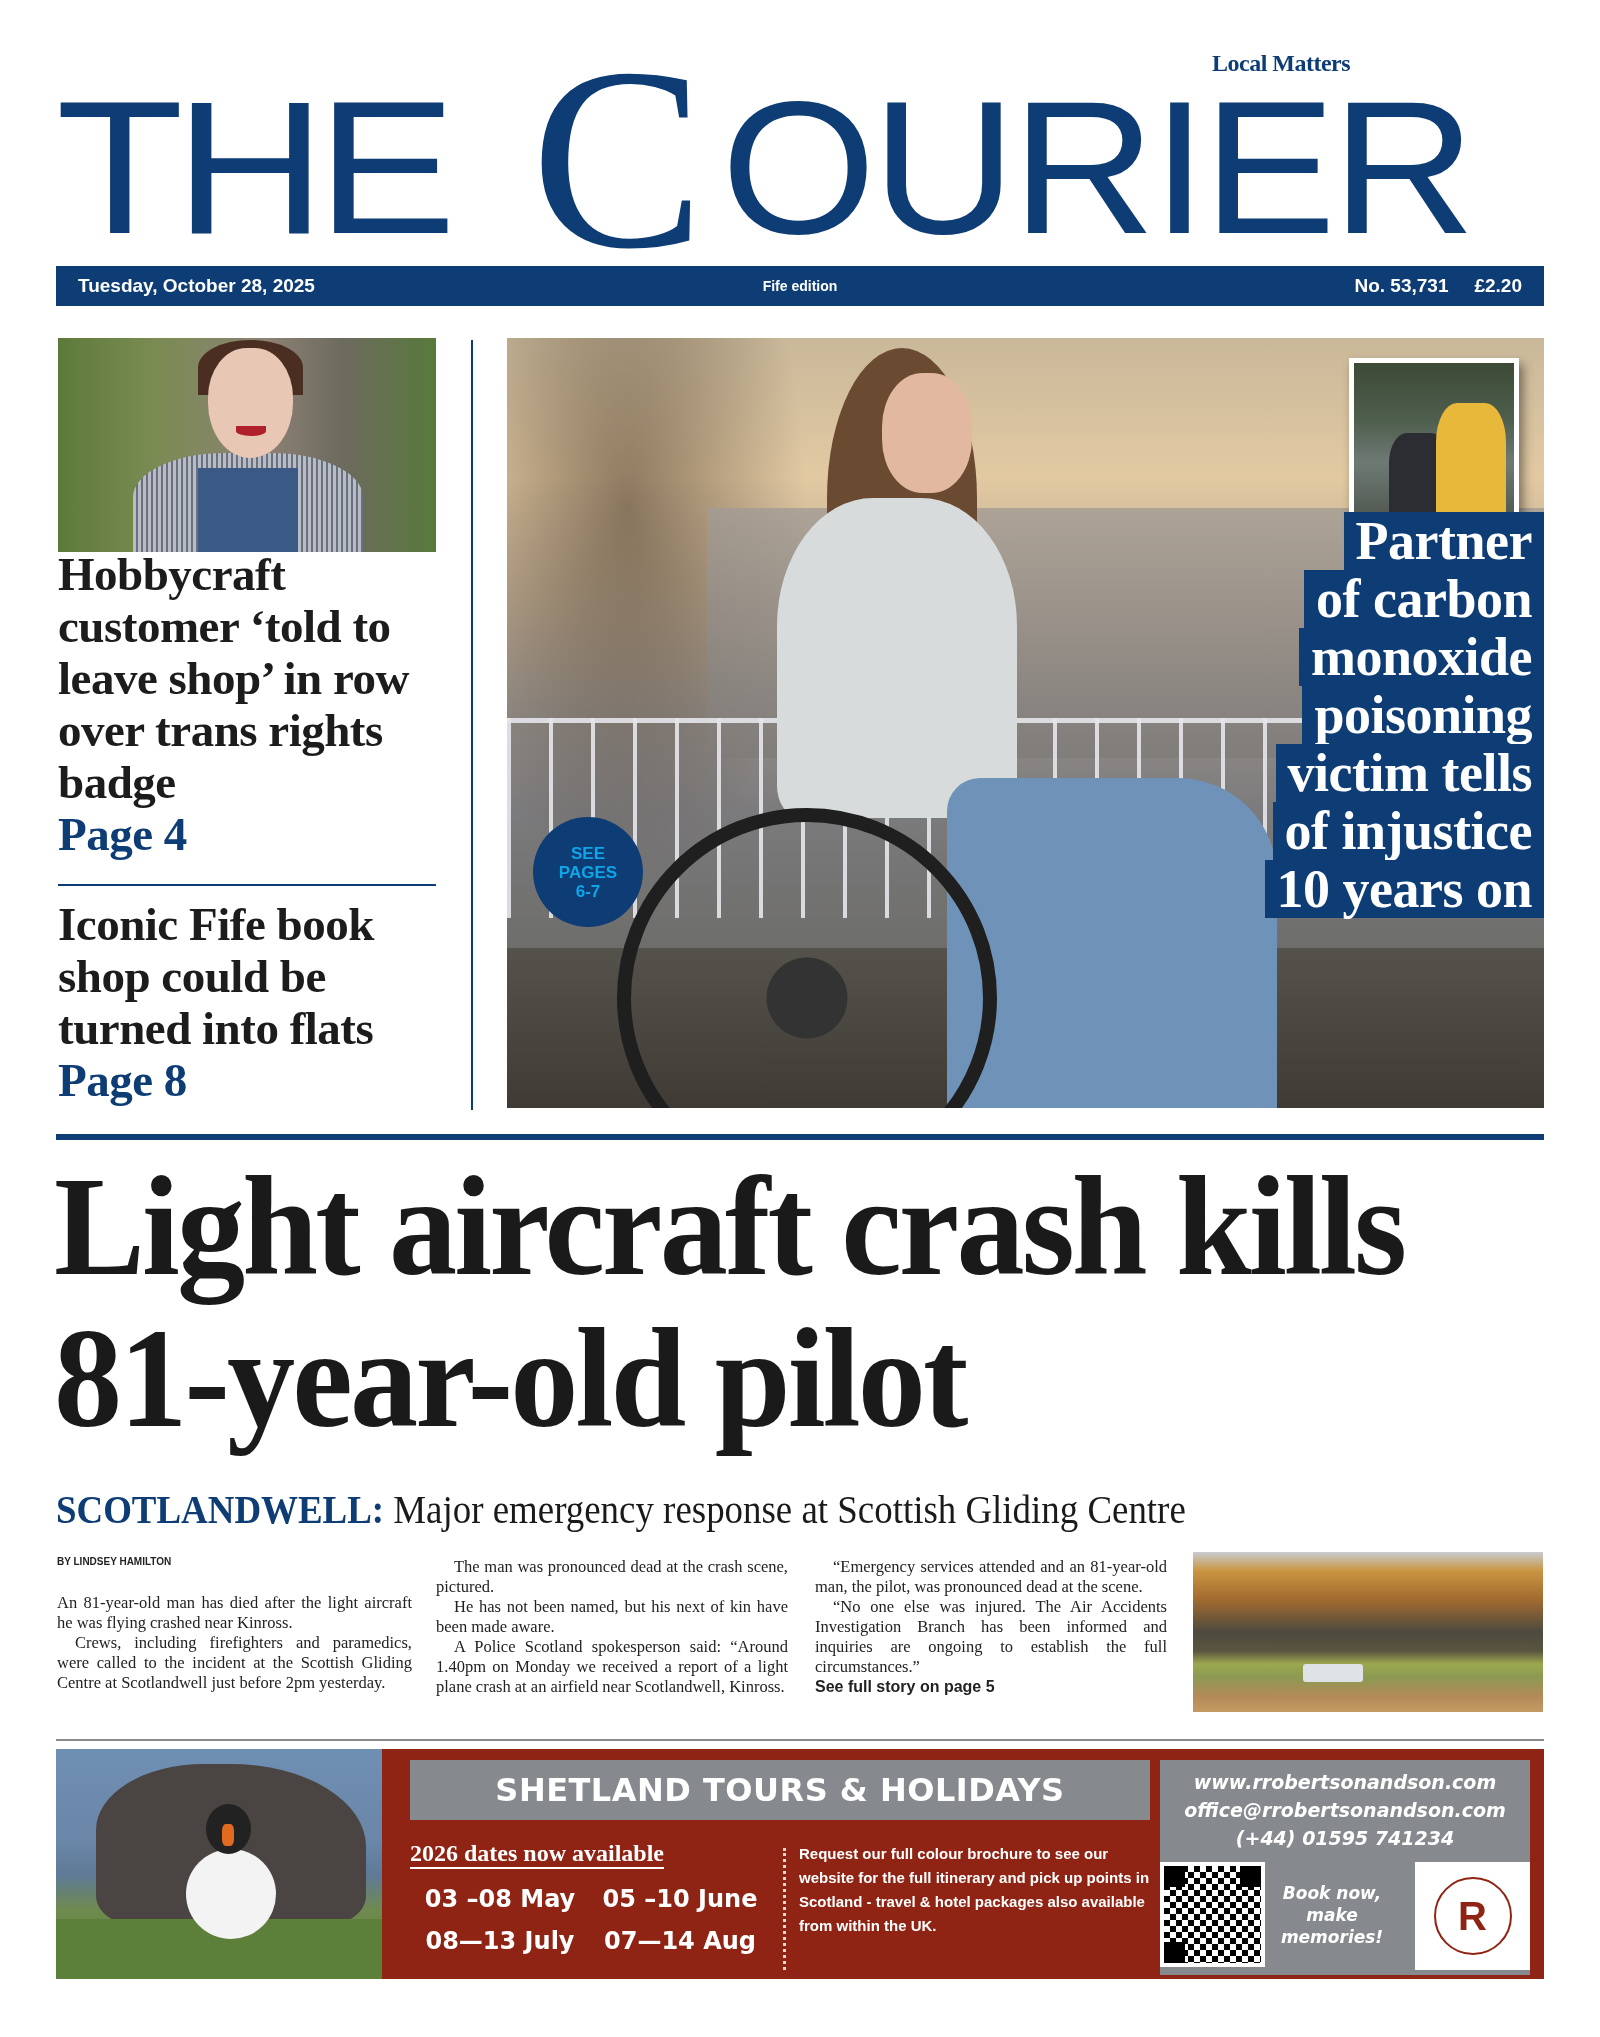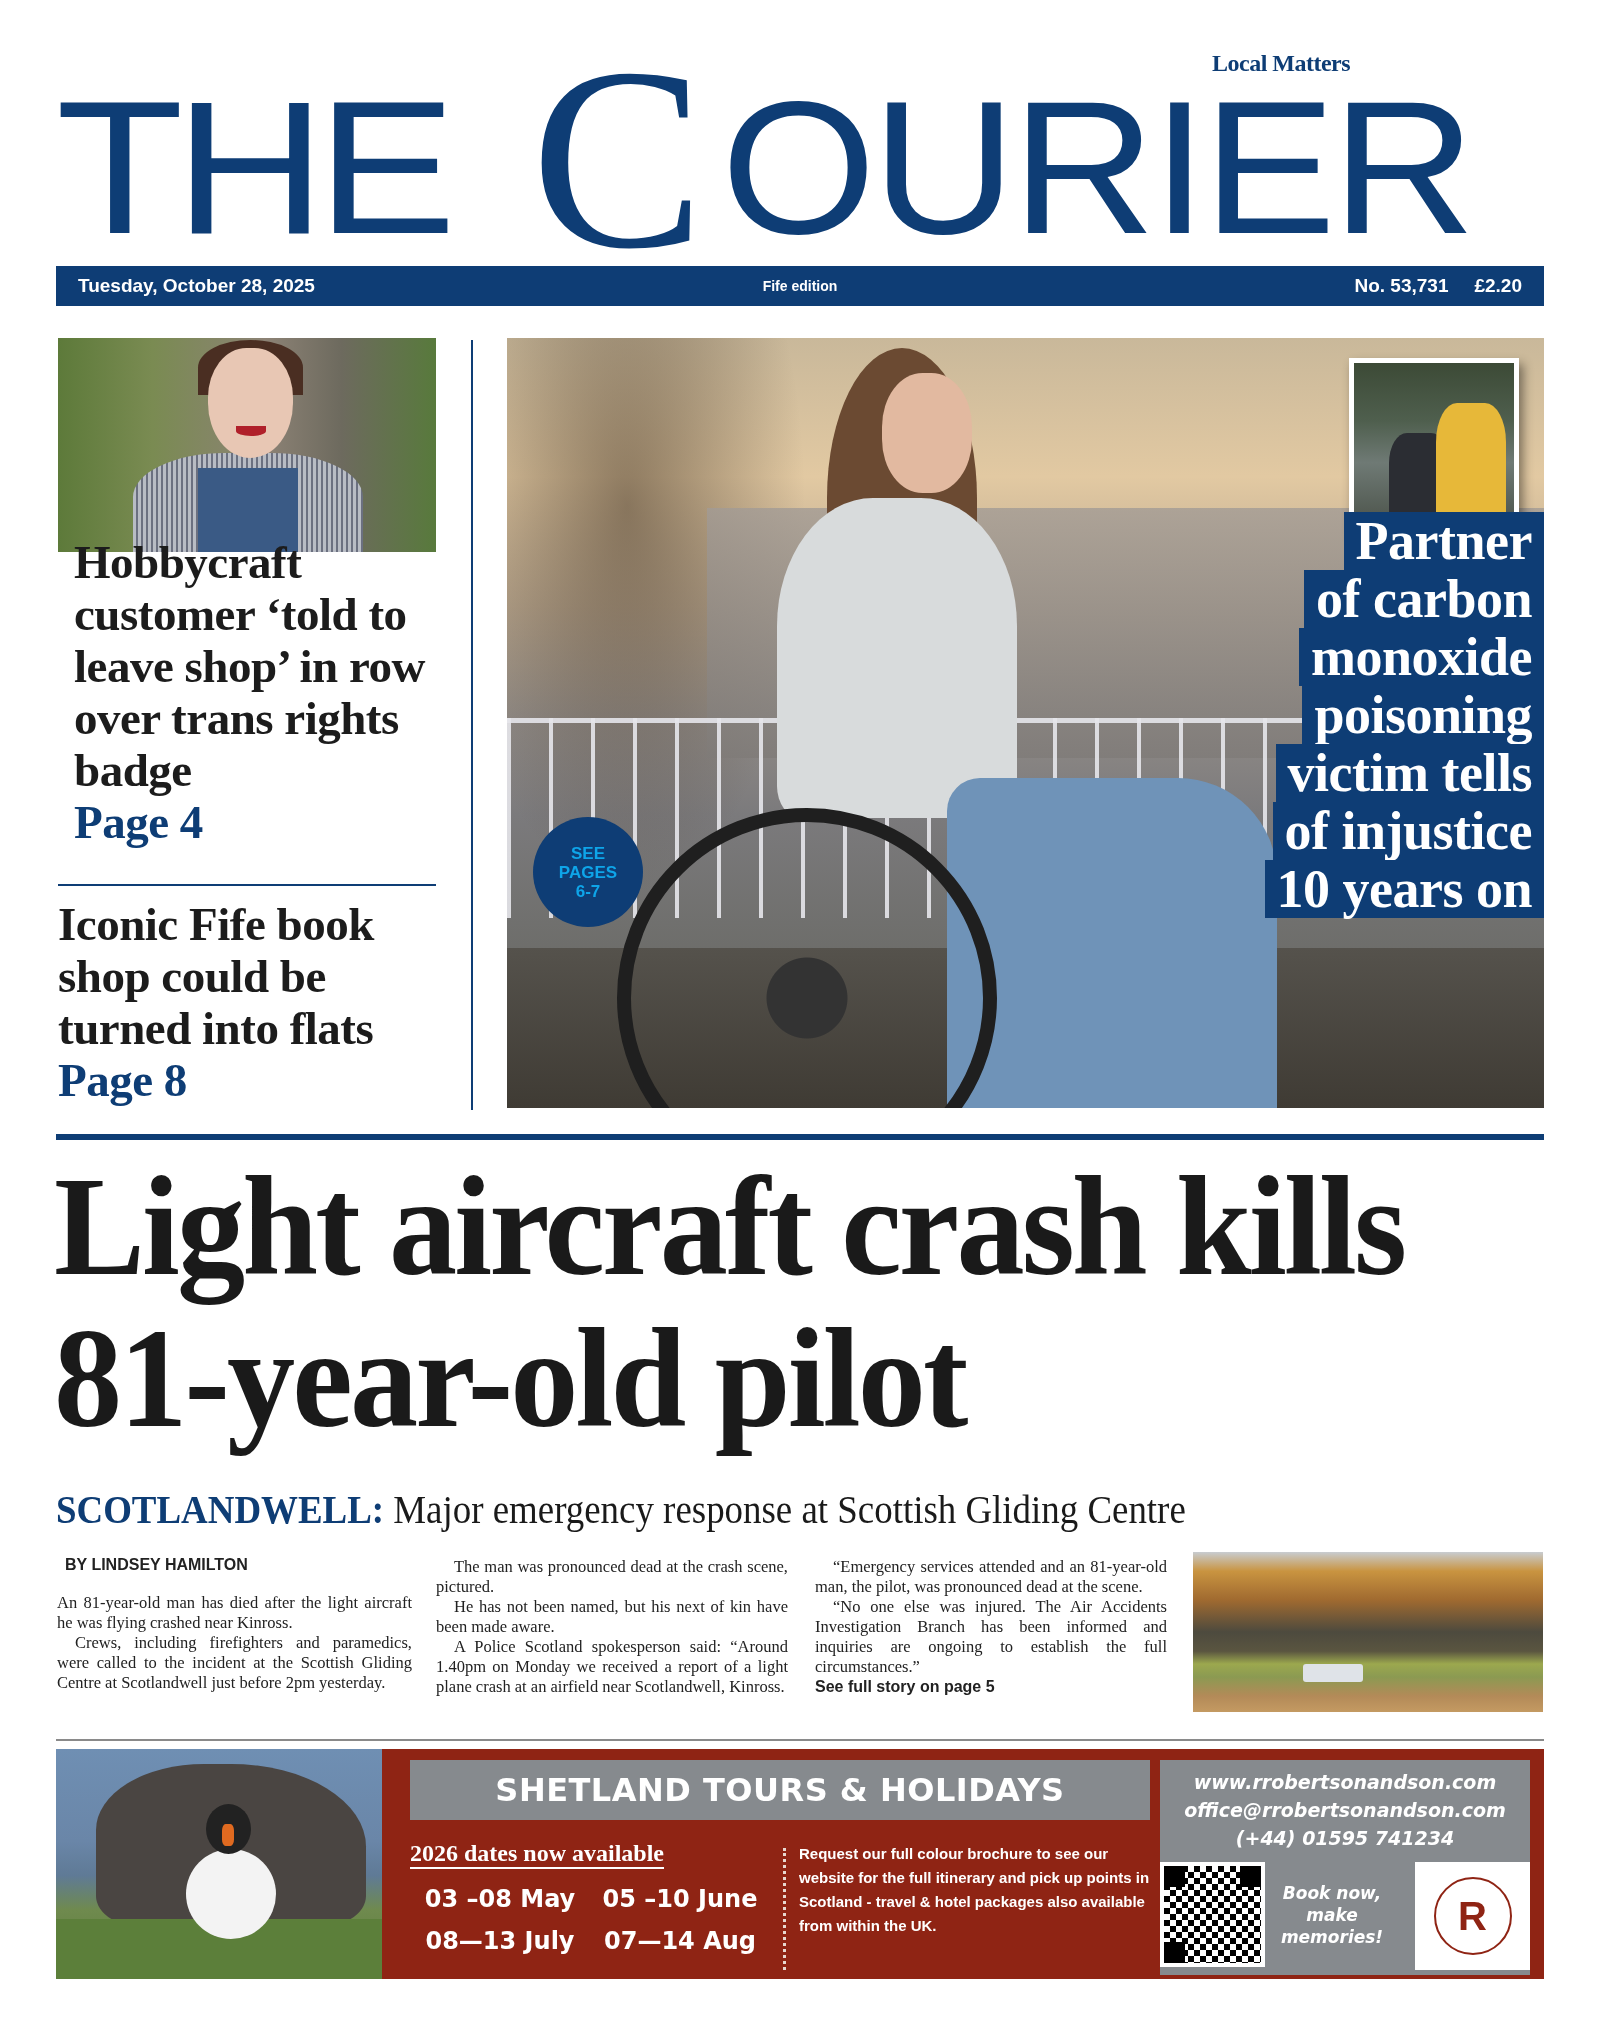--- a/index.html
+++ b/index.html
@@ -56,21 +56,21 @@
     .partner-box { left: 1248px; top: 512px; width: 296px; }
     .partner-line { display: block; float: right; clear: right; background: #0e3d75; color: #fff; font-family: "Liberation Serif", serif; font-weight: bold; font-size: 54px; line-height: 58px; padding: 0 12px 0 12px; text-align: right; white-space: nowrap; letter-spacing: -0.5px; }
 
     
     .lead-rule { left: 56px; top: 1134px; width: 1488px; height: 6px; background: #0e3d75; }
     .lead-head { left: 54px; top: 1150px; width: 1500px; font-family: "Liberation Serif", serif; font-weight: bold; font-size: 142px; line-height: 152px; color: #1a1a1a; letter-spacing: -3px; transform: scaleX(0.96); transform-origin: left top; }
     .strap { left: 56px; top: 1485px; font-family: "Liberation Serif", serif; font-size: 41px; line-height: 48px; white-space: nowrap; transform: scaleX(0.9); transform-origin: left top; }
     .strap .kicker { color: #0e3d75; font-weight: bold; }
     .strap .rest { color: #1a1a1a; }
 
-    .byline { left: 65px; top: 1556px; font-family: "Liberation Sans", sans-serif; font-weight: bold; font-size: 16px; color: #222; }
+    .byline { left: 57px; top: 1556px; font-family: "Liberation Sans", sans-serif; font-weight: bold; font-size: 10px; color: #222; }
     .col { font-family: "Liberation Serif", serif; font-size: 16.5px; line-height: 20px; color: #222; text-align: justify; }
     .col p { text-indent: 0; }
     .col p.ind { text-indent: 18px; }
     .col1 { left: 57px; top: 1593px; width: 355px; }
     .col2 { left: 436px; top: 1557px; width: 352px; }
     .col3 { left: 815px; top: 1557px; width: 352px; }
     .col3 .more { font-family: "Liberation Sans", sans-serif; font-weight: bold; font-size: 16px; text-indent: 0; text-align: left; }
 
     .crash-photo { left: 1193px; top: 1552px; width: 350px; height: 160px; overflow: hidden; background: linear-gradient(180deg, #c8ccd0 0%, #c99440 12%, #a06a30 30%, #4d4a3e 50%, #5a5540 62%, #9ca84e 70%, #8b9a52 78%, #b38a58 90%, #c49a62 100%); }
     .crash-photo .plane { position: absolute; left: 110px; top: 112px; width: 60px; height: 18px; background: #dfe3e8; border-radius: 3px; }
@@ -124,21 +124,21 @@
 </div>
 
 <div class="abs left-photo">
   <div class="shirt"></div>
   <div class="apron"></div>
   <div class="hair"></div>
   <div class="face"></div>
   <div class="lips"></div>
 </div>
 
-<div class="abs story-head" style="top:536px; width:390px;margin-left:16px;">
+<div class="abs story-head" style="top:548px; width:390px;">
   <div>Hobbycraft customer ‘told to leave shop’ in row over trans rights badge</div>
   <div class="page-ref">Page 4</div>
 </div>
 
 <div class="abs left-rule"></div>
 
 <div class="abs story-head" style="top:898px; width:390px;">
   <div>Iconic Fife book shop could be turned into flats</div>
   <div class="page-ref">Page 8</div>
 </div>

